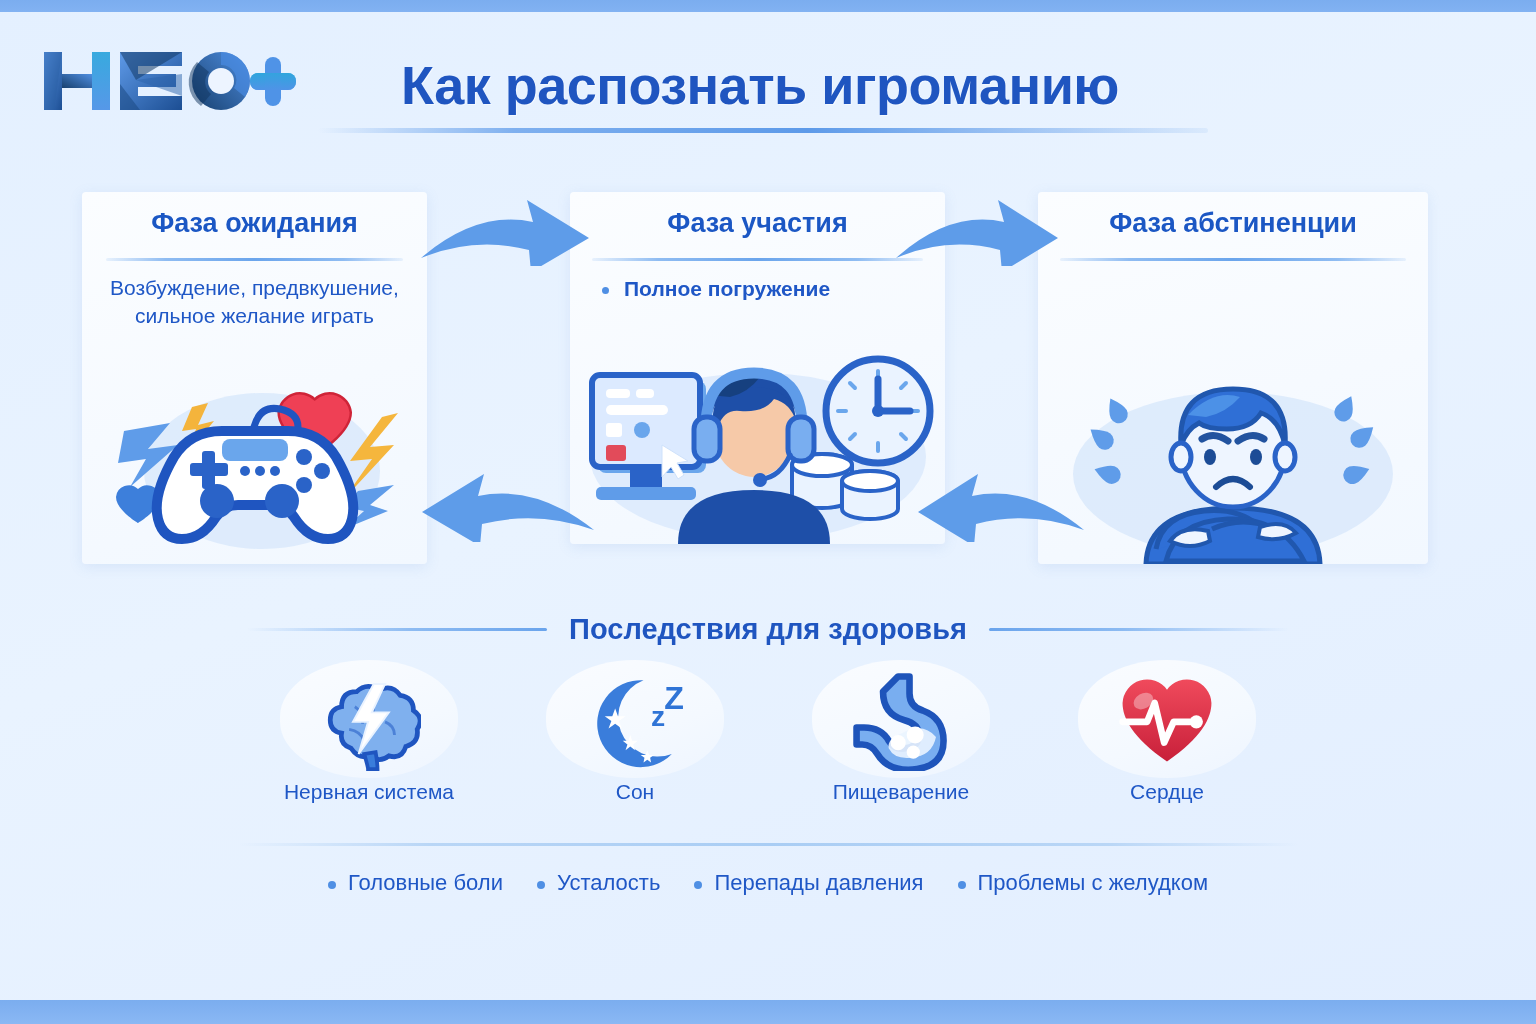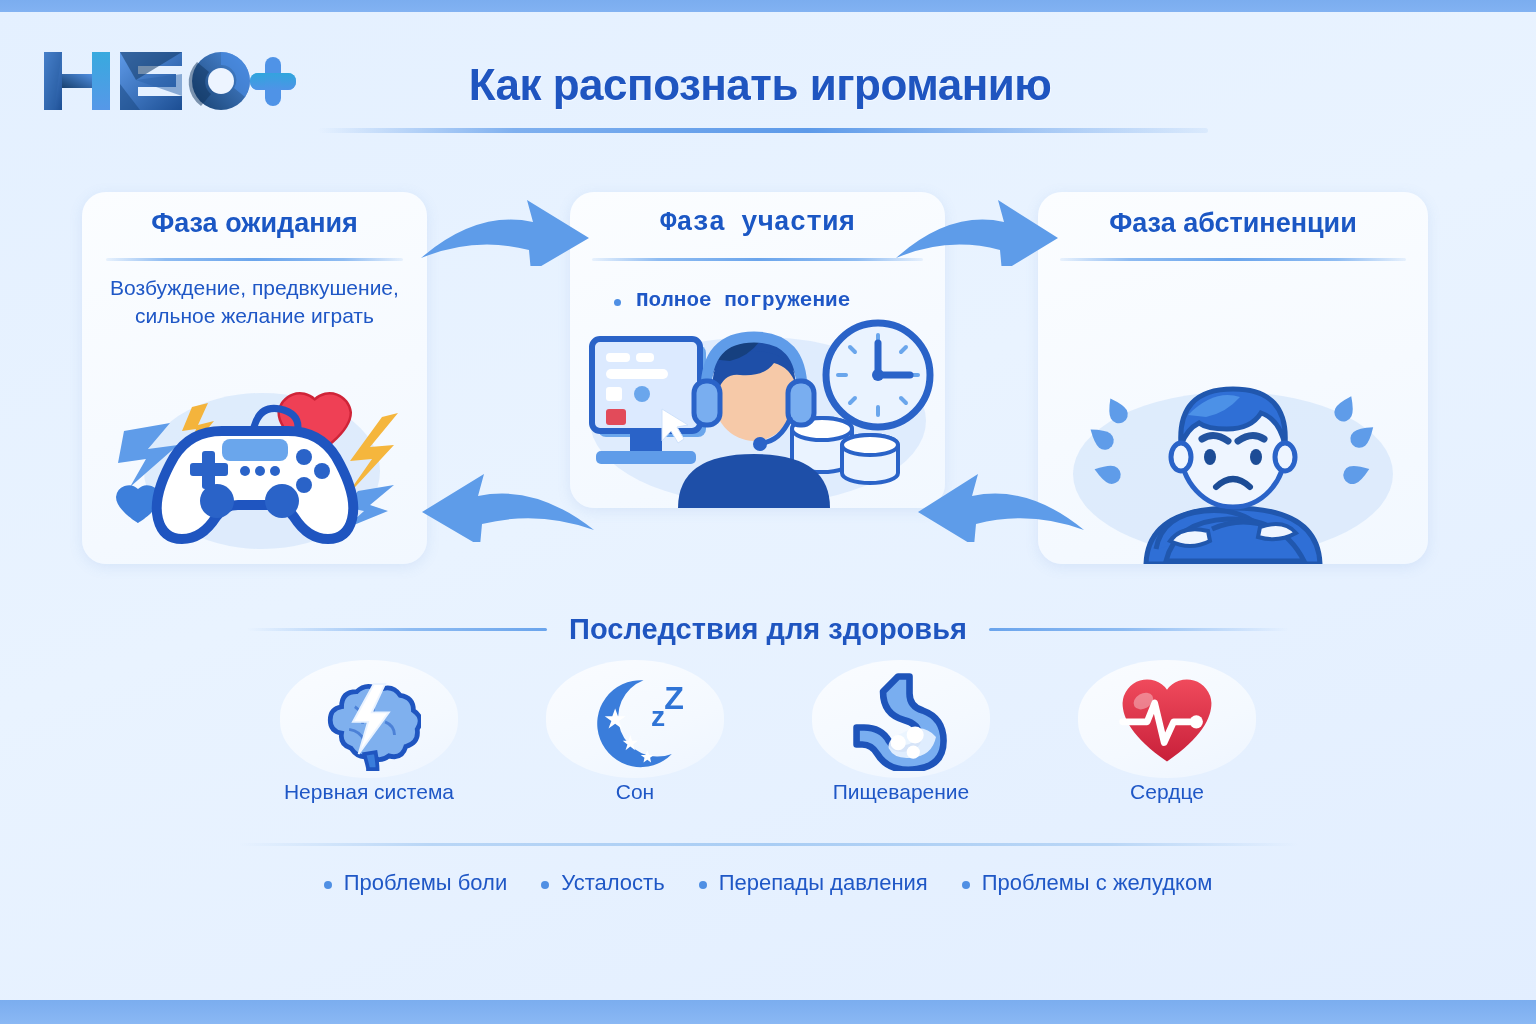--- a/index.html
+++ b/index.html
@@ -16,57 +16,57 @@
   .edge-bar{position:absolute;left:0;width:1536px;background:linear-gradient(180deg,#7badef 0%,#82b2f2 100%);}
   .edge-top{top:0;height:12px;}
   .edge-bottom{bottom:0;height:24px;background:linear-gradient(180deg,#7cade f 0%,#86b5f3 100%);}
   .edge-bottom{background:linear-gradient(180deg,#7badef 0%,#8ab8f4 100%);}
 
   
   .logo{position:absolute;left:36px;top:40px;width:260px;height:75px;}
   .title{
     position:absolute;left:330px;top:46px;width:860px;height:78px;
     display:flex;align-items:center;justify-content:center;
-    font-size:44px;font-weight:bold;color:#1f55c0;letter-spacing:-0.5px;
+    font-size:54px;font-weight:bold;color:#1f55c0;letter-spacing:-0.5px;
     text-shadow:1px 1px 0 rgba(255,255,255,.5);
     white-space:nowrap;
   }
   .title-rule{
     position:absolute;left:318px;top:128px;width:890px;height:5px;border-radius:3px;
     background:linear-gradient(90deg,rgba(140,185,240,0) 0%,#7fb0ef 22%,#5d9ae9 55%,rgba(140,185,240,.15) 100%);
   }
 
   
   .card{
-    position:absolute;border-radius:24px;
+    position:absolute;border-radius:4px;
     background:linear-gradient(165deg,#fbfdff 0%,#f6faff 55%,#f2f8ff 100%);
     box-shadow:0 3px 14px rgba(90,140,210,.13);
     overflow:hidden;
   }
   #card1{left:82px;top:192px;width:345px;height:372px;}
-  #card2{left:570px;top:192px;width:375px;height:316px;font-family:Liberation Mono, monospace;}
+  #card2{left:570px;top:192px;width:375px;height:352px;}
   #card3{left:1038px;top:192px;width:390px;height:372px;}
 
   .card-title{
     position:absolute;left:0;right:0;top:16px;text-align:center;
     font-size:27px;font-weight:bold;color:#1b57c4;white-space:nowrap;
   }
   .card-rule{
     position:absolute;height:3px;border-radius:2px;
     background:linear-gradient(90deg,rgba(130,180,240,.15) 0%,#8fbcf2 20%,#6ba5ec 50%,#8fbcf2 80%,rgba(130,180,240,.15) 100%);
   }
   #card1 .card-rule{left:24px;right:24px;top:66px;}
   #card2 .card-rule{left:22px;right:22px;top:66px;}
   #card3 .card-rule{left:22px;right:22px;top:66px;}
 
   .card-para{
     position:absolute;left:14px;right:14px;top:82px;text-align:center;
     font-size:21px;line-height:1.32;color:#1f57c6;
   }
-  .bullets{position:absolute;left:30px;right:16px;top:84px;margin:12px;padding:0;list-style:none;}
+  .bullets{position:absolute;left:30px;right:16px;top:84px;margin:0;padding:0;list-style:none;}
   #card3 .bullets{left:32px;}
   .bullets li{
     position:relative;padding-left:24px;margin-bottom:9px;
     font-size:21px;line-height:1.28;color:#1f57c6;white-space:nowrap;
   }
   .bullets li:first-child{font-weight:bold;}
   #card3 .bullets li:first-child{font-weight:normal;}
   .bullets li:before{
     content:"";position:absolute;left:2px;top:11px;width:7px;height:7px;border-radius:50%;
     background:#4f8fe4;
@@ -393,19 +393,19 @@
           <circle cx="86" cy="58" r="7" fill="#ffffff"></circle>
         </svg>
       </div>
       <div class="health-label">Сердце</div>
     </div>
   </div>
 
   <div class="bottom-rule"></div>
 
   <div class="symptoms">
-    <div class="symptom">Проблемы боли</div>
+    <div class="symptom">Головные боли</div>
     <div class="symptom">Усталость</div>
     <div class="symptom">Перепады давления</div>
     <div class="symptom">Проблемы с желудком</div>
   </div>
 
 </div>
 
 </body></html>

